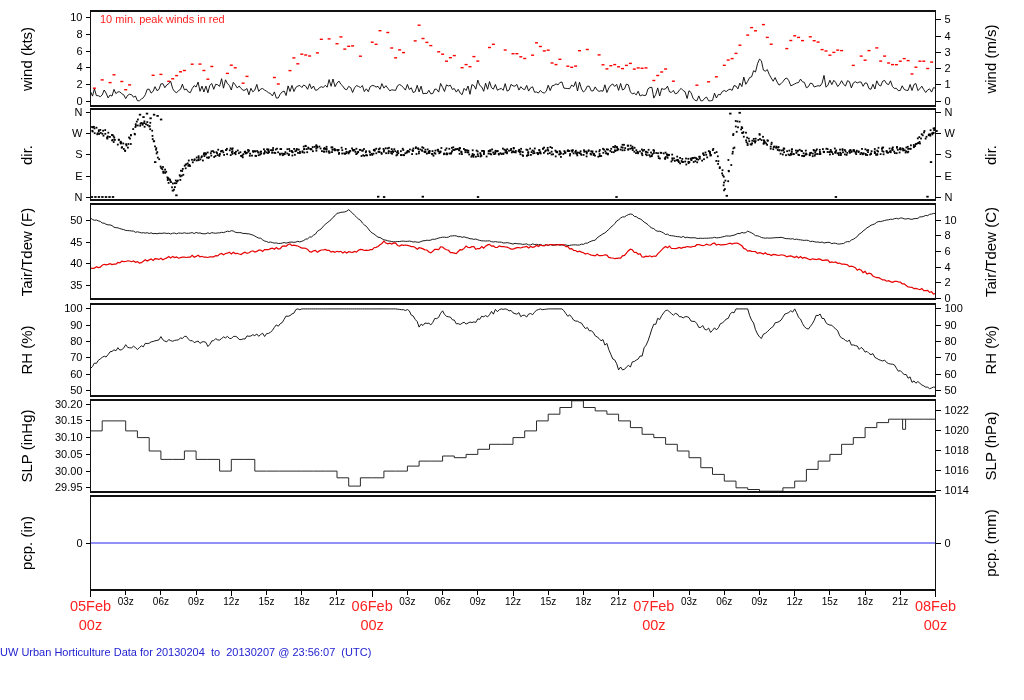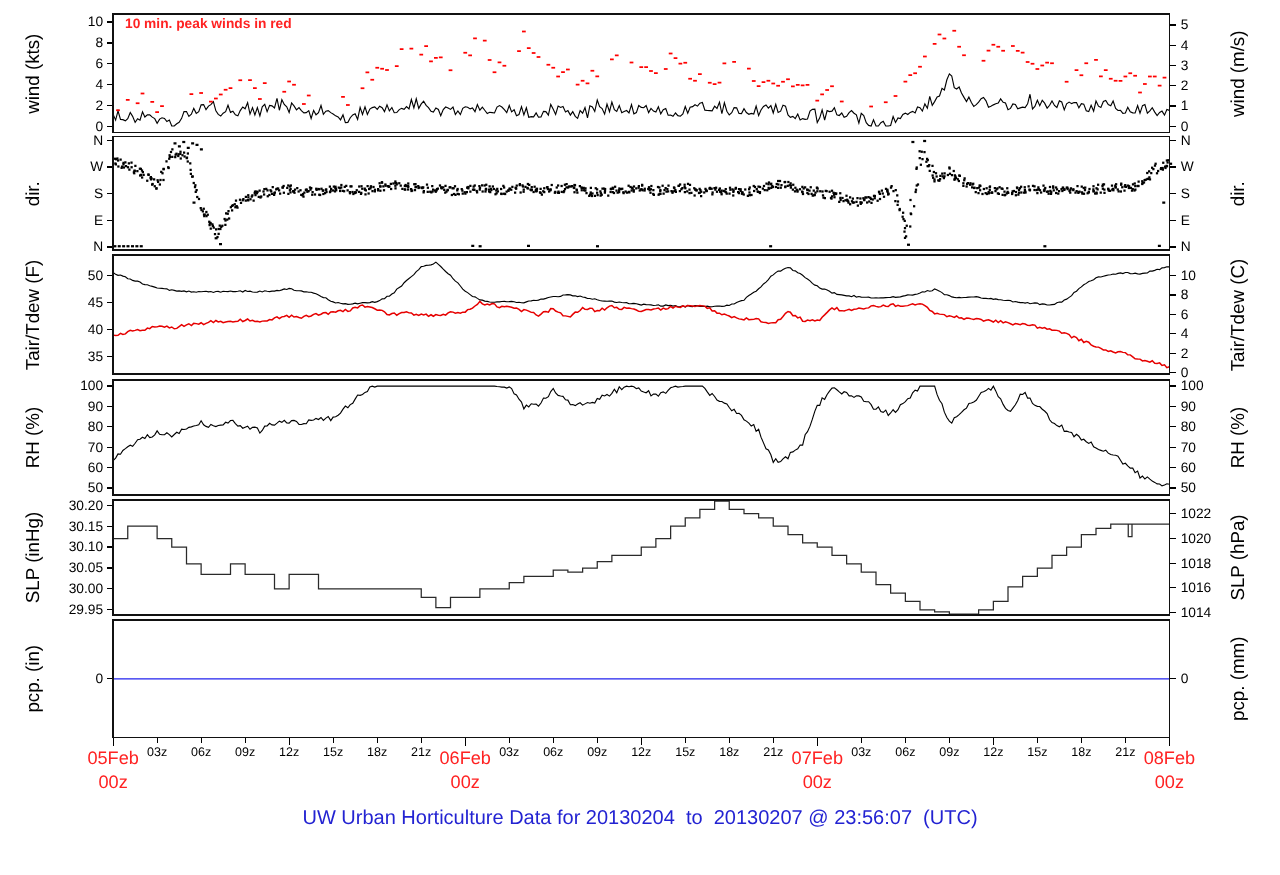--- a/index.html
+++ b/index.html
@@ -1,23 +1,23 @@
 <!DOCTYPE html>
 <html><head>
 <meta charset="utf-8">
 <style>
   html,body{margin:0;padding:0;background:#fff;}
   #app{position:relative;width:1024px;height:700px;background:#ffffff;overflow:hidden;
        font-family:"Liberation Sans", sans-serif;}
   #plot{position:absolute;left:0;top:0;}
   .ylab{position:absolute;width:160px;height:18px;line-height:18px;text-align:center;
         font-size:15px;color:#000;transform:rotate(-90deg);pointer-events:none;}
-  .note{position:absolute;font-size:11px;color:#ff2222;pointer-events:none;font-weight:bold;}
-  .title{position:absolute;left:0;top:646px;width:1024px;text-align:center;
-         font-size:16px;color:#2323d2;white-space:pre;pointer-events:none;}
+  .note{position:absolute;font-size:11px;color:#ff2222;pointer-events:none;}
+  .title{position:absolute;left:0;top:646px;width:1024px;text-align:left;
+         font-size:11px;color:#2323d2;white-space:pre;pointer-events:none;}
 </style>
 </head>
 <body>
 
 <div id="app">
   <svg id="plot" width="1024" height="700">
       <line x1="85.5" x2="90.5" y1="101" y2="101" stroke="#000000" stroke-width="1" shape-rendering="crispEdges"></line>
       <text x="82.5" y="104.5" text-anchor="end" font-size="11" font-family="Liberation Sans, sans-serif" fill="#000">0</text>
       <line x1="85.5" x2="90.5" y1="84.33333333333334" y2="84.33333333333334" stroke="#000000" stroke-width="1" shape-rendering="crispEdges"></line>
       <text x="82.5" y="87.83333333333334" text-anchor="end" font-size="11" font-family="Liberation Sans, sans-serif" fill="#000">2</text>

